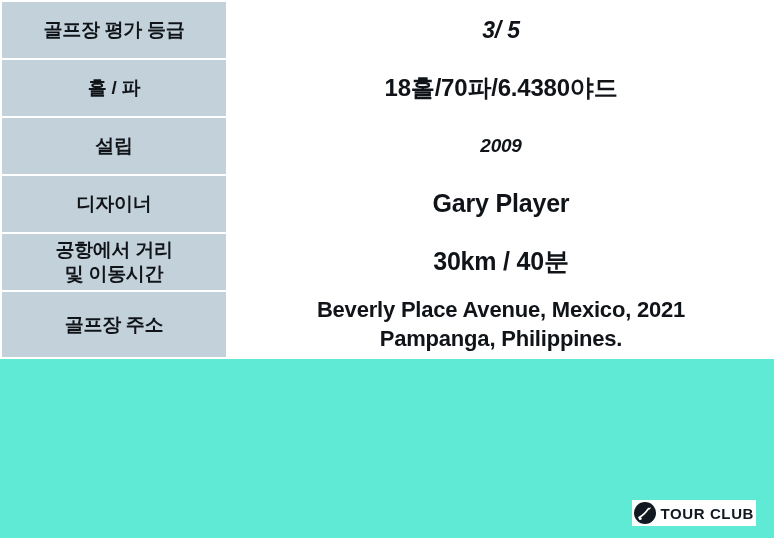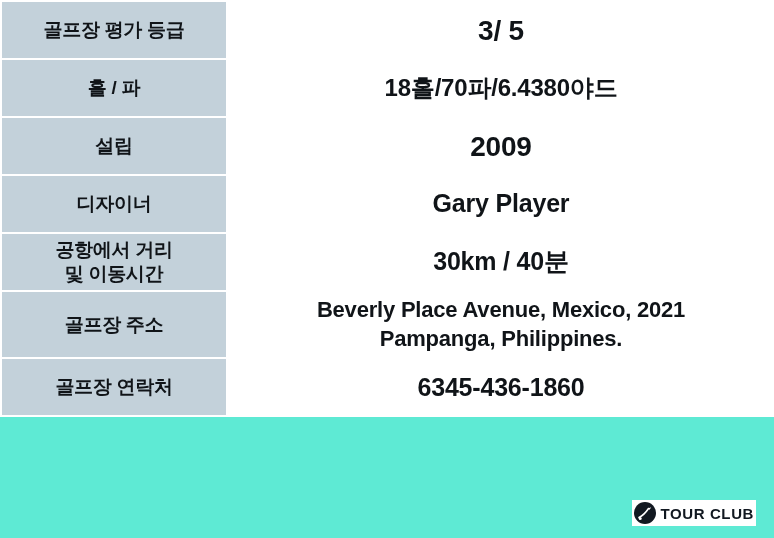--- a/index.html
+++ b/index.html
@@ -45,23 +45,23 @@
     line-height: 1.25;
     letter-spacing: -0.3px;
   }
   td.value {
     width: 548px;
     background: #ffffff;
     font-size: 24px;
     line-height: 1.25;
     letter-spacing: -0.2px;
   }
-  tr.r-rating td.value { font-size: 28px; }
+  tr.r-rating td.value { font-size: 23px; font-style: italic; }
   tr.r-holes td.value { font-size: 24px; }
-  tr.r-founded td.value { font-size: 28px; }
+  tr.r-founded td.value { font-size: 19px; font-style: italic; }
   tr.r-designer td.value { font-size: 25px; }
   tr.r-closed td.value { font-size: 24px; }
   tr.r-airport { height: 76px; }
   tr.r-airport td.label { font-size: 19px; }
   tr.r-airport td.value { font-size: 25px; }
   tr.r-address { height: 74px; }
   tr.r-address td.value { font-size: 22px; line-height: 1.3; }
   tr.r-contact { height: 62px; }
   tr.r-contact td.value { font-size: 25px; }
   .multiline-label {
@@ -130,24 +130,20 @@
         </td>
         <td class="value">30km / 40분</td>
       </tr>
       <tr class="r-address">
         <td class="label">골프장 주소</td>
         <td class="value">
           <span class="value-line">Beverly Place Avenue, Mexico, 2021</span>
           <span class="value-line">Pampanga, Philippines.</span>
         </td>
       </tr>
-      <tr class="r-contact">
-        <td class="label">골프장 연락처</td>
-        <td class="value">6345-436-1860</td>
-      </tr>
     </tbody>
   </table>
 
   <div class="logo">
     <span class="mark">
       <svg width="18" height="18" viewBox="0 0 18 18" aria-hidden="true">
         <path d="M3 13.5 C6 12, 9.5 9, 12.5 4.5" stroke="#ffffff" stroke-width="1.6" fill="none" stroke-linecap="round"></path>
         <path d="M12.6 4.2 L15.2 3.2 L13.4 6.0 Z" fill="#ffffff"></path>
         <circle cx="4.2" cy="14.4" r="1.5" fill="#ffffff"></circle>
       </svg>

